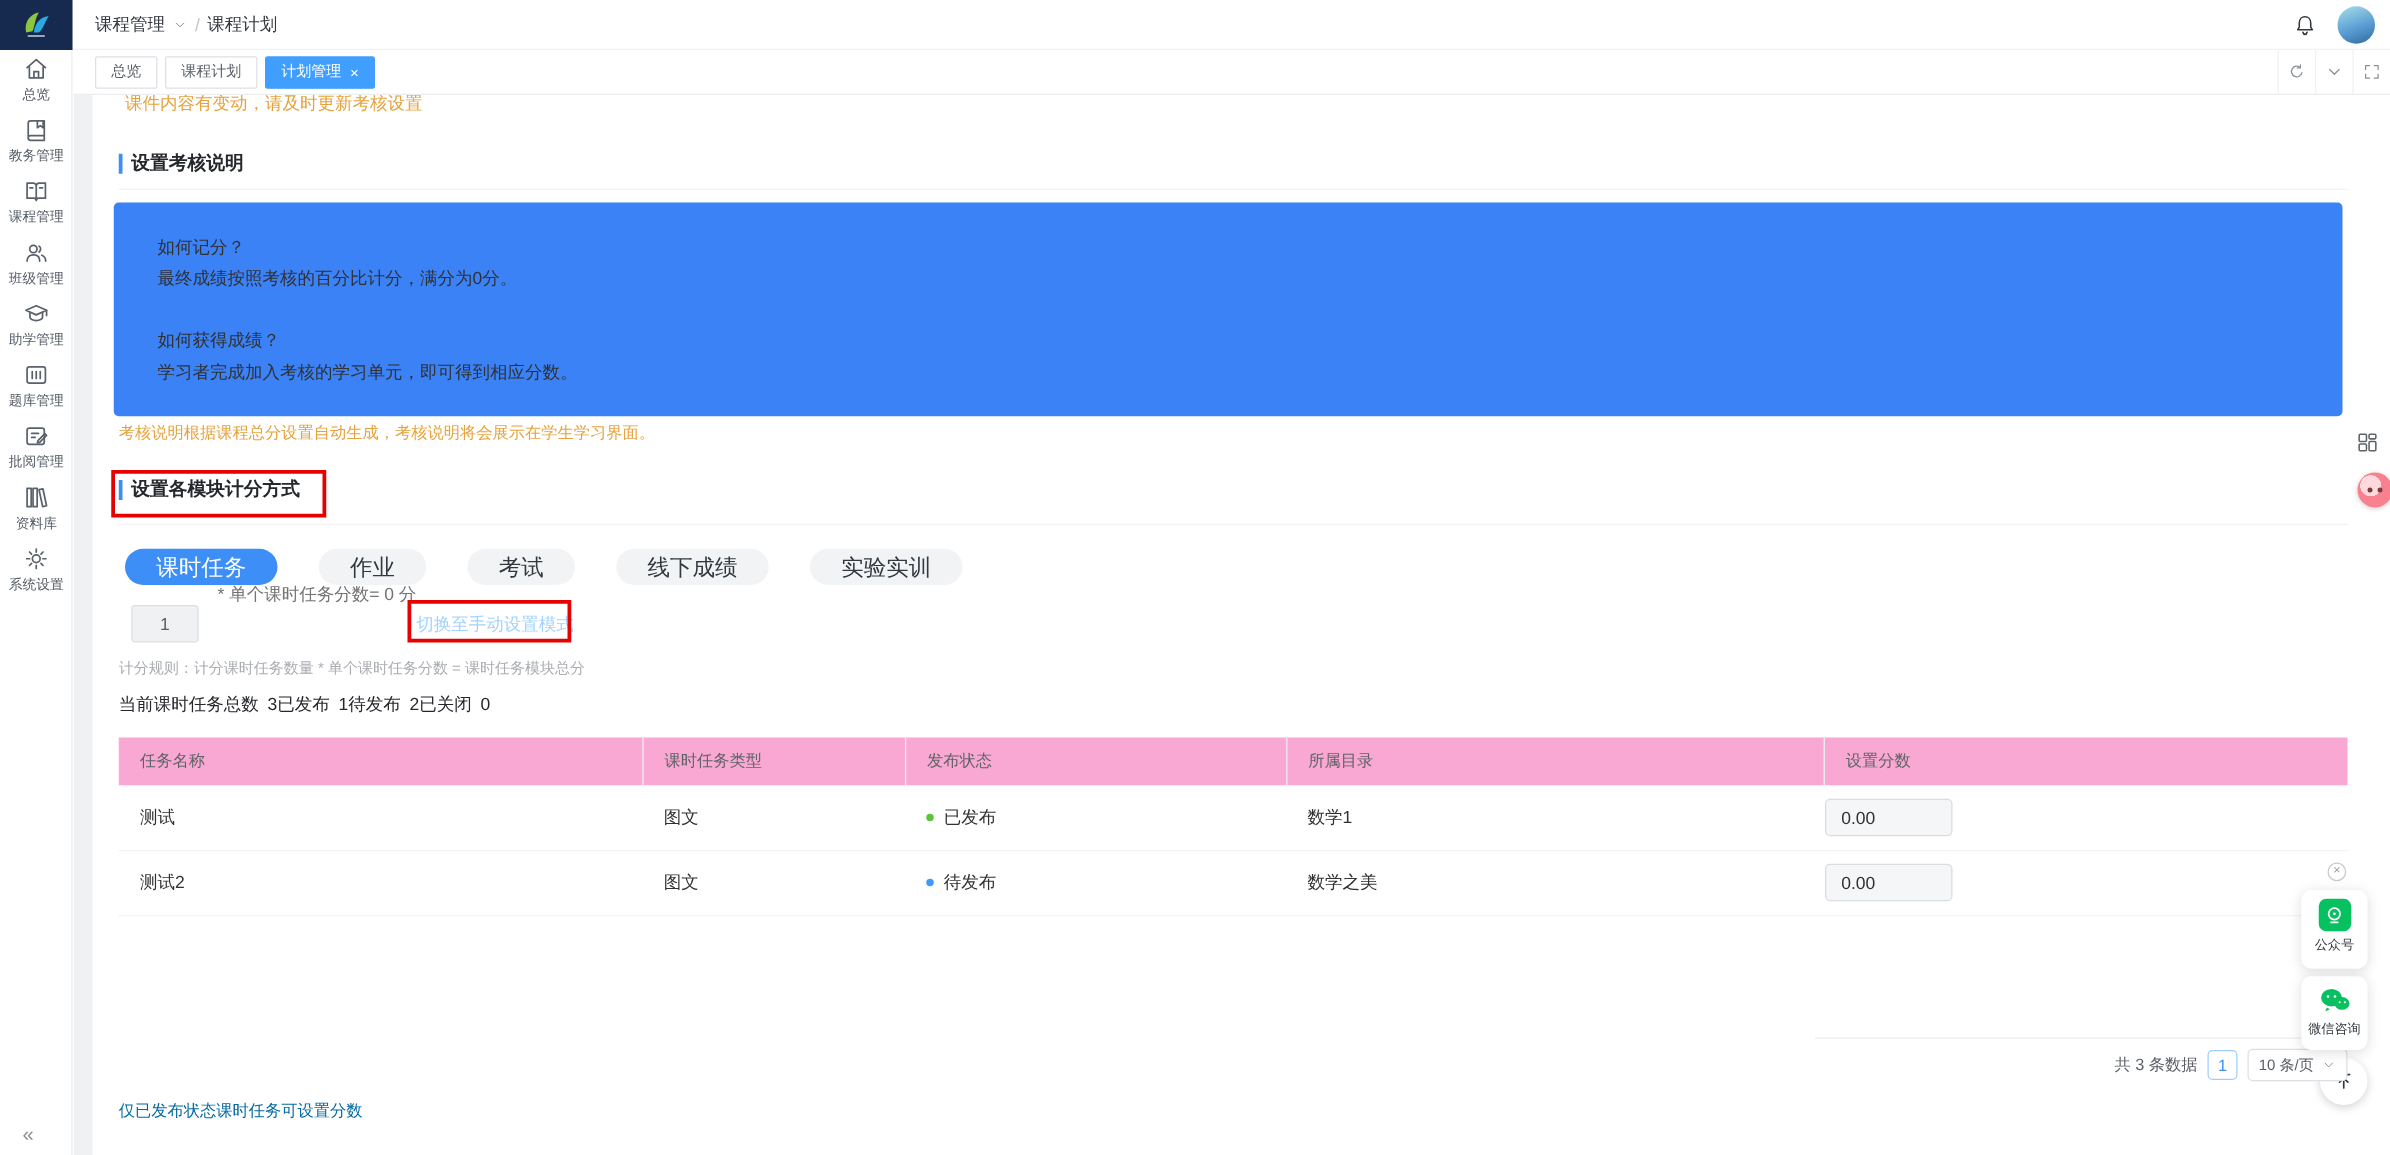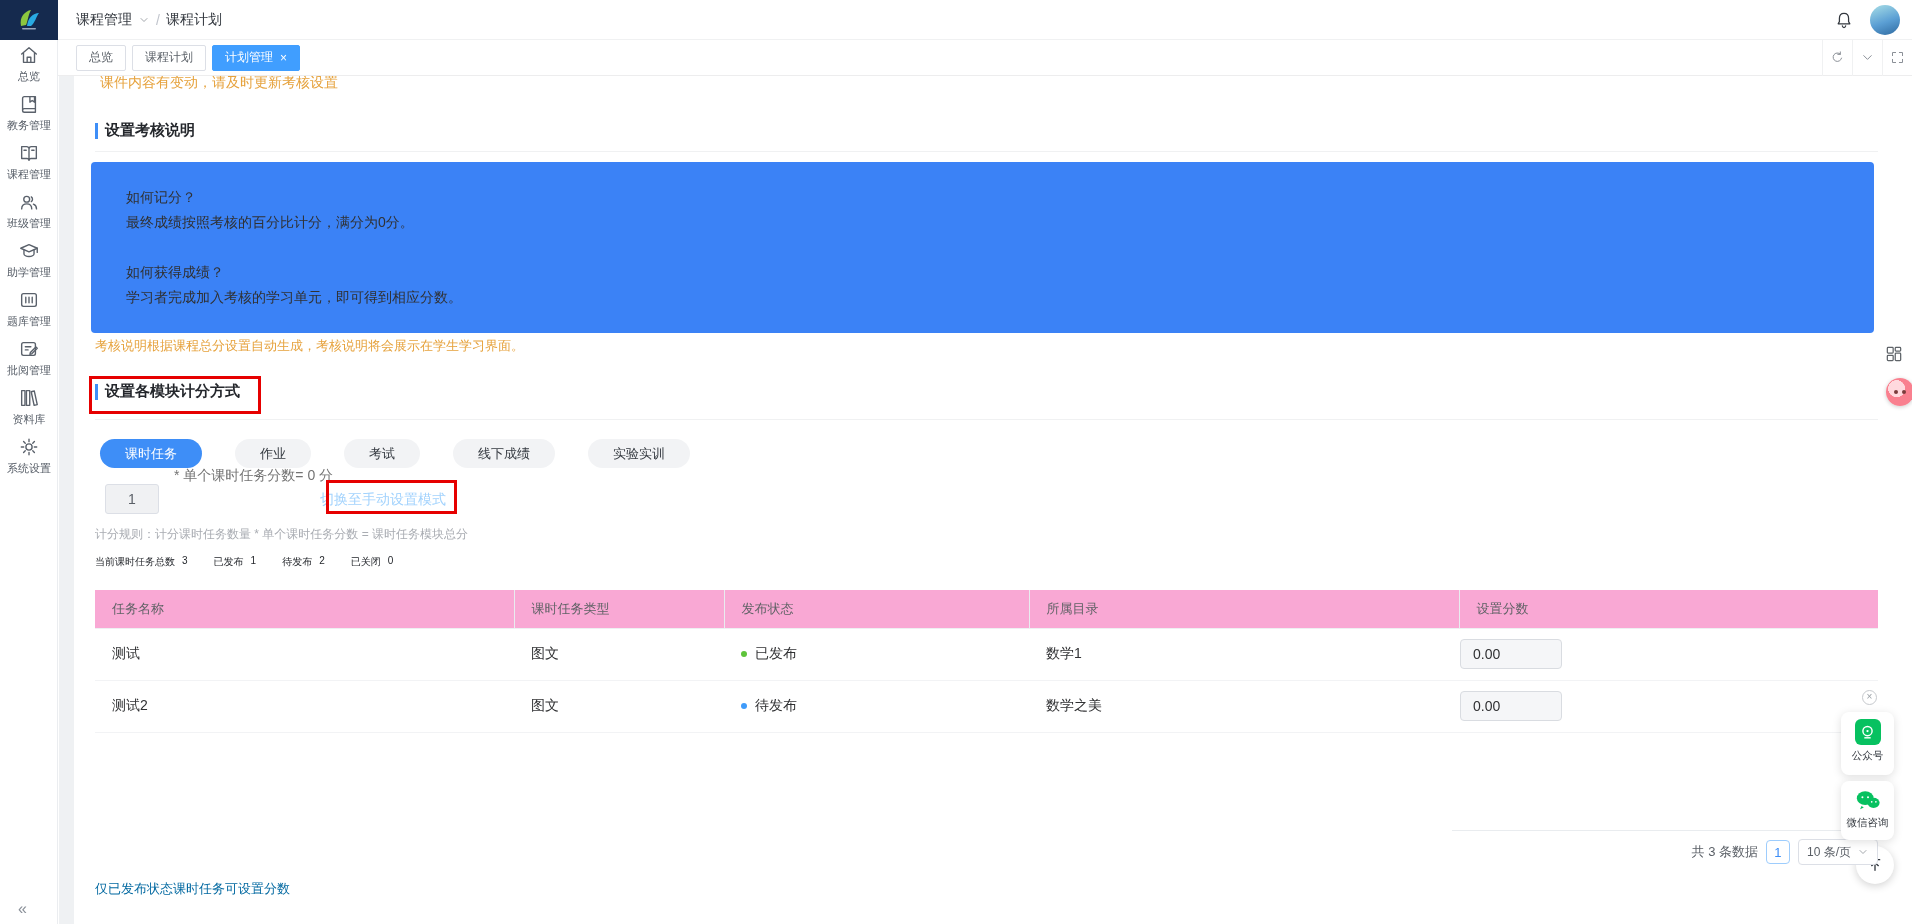--- a/index.html
+++ b/index.html
@@ -36,28 +36,28 @@
 .sec-head{position:absolute;display:flex;align-items:center;gap:7px}
 .sec-head .bar{width:3px;height:16px;background:#3e8ef7}
 .sec-head .t{font-size:15px;font-weight:bold;color:#24272c}
 .hline{position:absolute;left:95px;width:1783px;height:1px;background:#f0f1f2}
 .infobox{position:absolute;left:91px;top:162px;width:1783px;height:171px;background:#3b82f6;border-radius:4px;padding:23px 0 0 35px}
 .infobox .ln{font-size:14px;color:#303133;line-height:25px;min-height:25px}
 .note-orange{position:absolute;font-size:13px;color:#e6a23c}
 .ann{position:absolute;border:3px solid #e60000;z-index:8;pointer-events:none}
 
 .pills{position:absolute;left:100px;top:439px;display:flex;gap:33px}
-.pill{height:29px;padding:0 25px;border-radius:15px;background:#f2f3f5;color:#33383f;font-size:13px;display:flex;align-items:center;cursor:pointer;white-space:nowrap}
+.pill{height:29px;padding:0 25px;border-radius:15px;background:#f2f3f5;color:#33383f;font-size:18px;display:flex;align-items:center;cursor:pointer;white-space:nowrap}
 .pill.active{background:#3e8ef7;color:#fff}
 
 .count-input{position:absolute;left:105px;top:484px;width:54px;height:30px;background:#f0f1f3;border:1px solid #dcdfe6;border-radius:3px;text-align:center;font-size:14px;color:#5a5f66;font-family:"Liberation Sans",sans-serif}
 .score-label{position:absolute;left:174px;top:467px;font-size:14px;color:#737373}
-.switch-link{position:absolute;left:320px;top:491px;font-size:14px;color:#a3d3fd;cursor:pointer}
+.switch-link{position:absolute;left:333px;top:491px;font-size:14px;color:#a3d3fd;cursor:pointer}
 .rule{position:absolute;left:95px;top:526px;font-size:12px;color:#a9acb2}
-.stats{position:absolute;left:95px;top:555px;display:flex;gap:26px;font-size:10px;color:#24272c}
+.stats{position:absolute;left:95px;top:555px;display:flex;font-size:14px;color:#24272c}
 .stats .pair{display:flex;gap:7px}
 
 .tbl{position:absolute;left:95px;top:590px;width:1783px;border-collapse:collapse;table-layout:fixed}
 .tbl th{height:38px;background:#f9a8d4;font-size:13px;font-weight:normal;color:#606266;text-align:left;padding-left:17px;border-right:1px solid #e9ecef;border-bottom:1px solid #eef0f2}
 .tbl th:last-child{border-right:none}
 .tbl td{height:52px;font-size:14px;color:#303133;padding-left:17px;border-bottom:1px solid #f2f3f5}
 .tbl tr.total td{border-bottom:none}
 .dot{width:6px;height:6px;border-radius:50%;display:inline-block;margin-right:8px;vertical-align:1px;background:#ccc}
 .dot[data-status="published"]{background:#5ec43a}
 .dot[data-status="pending"]{background:#3f9bfa}

